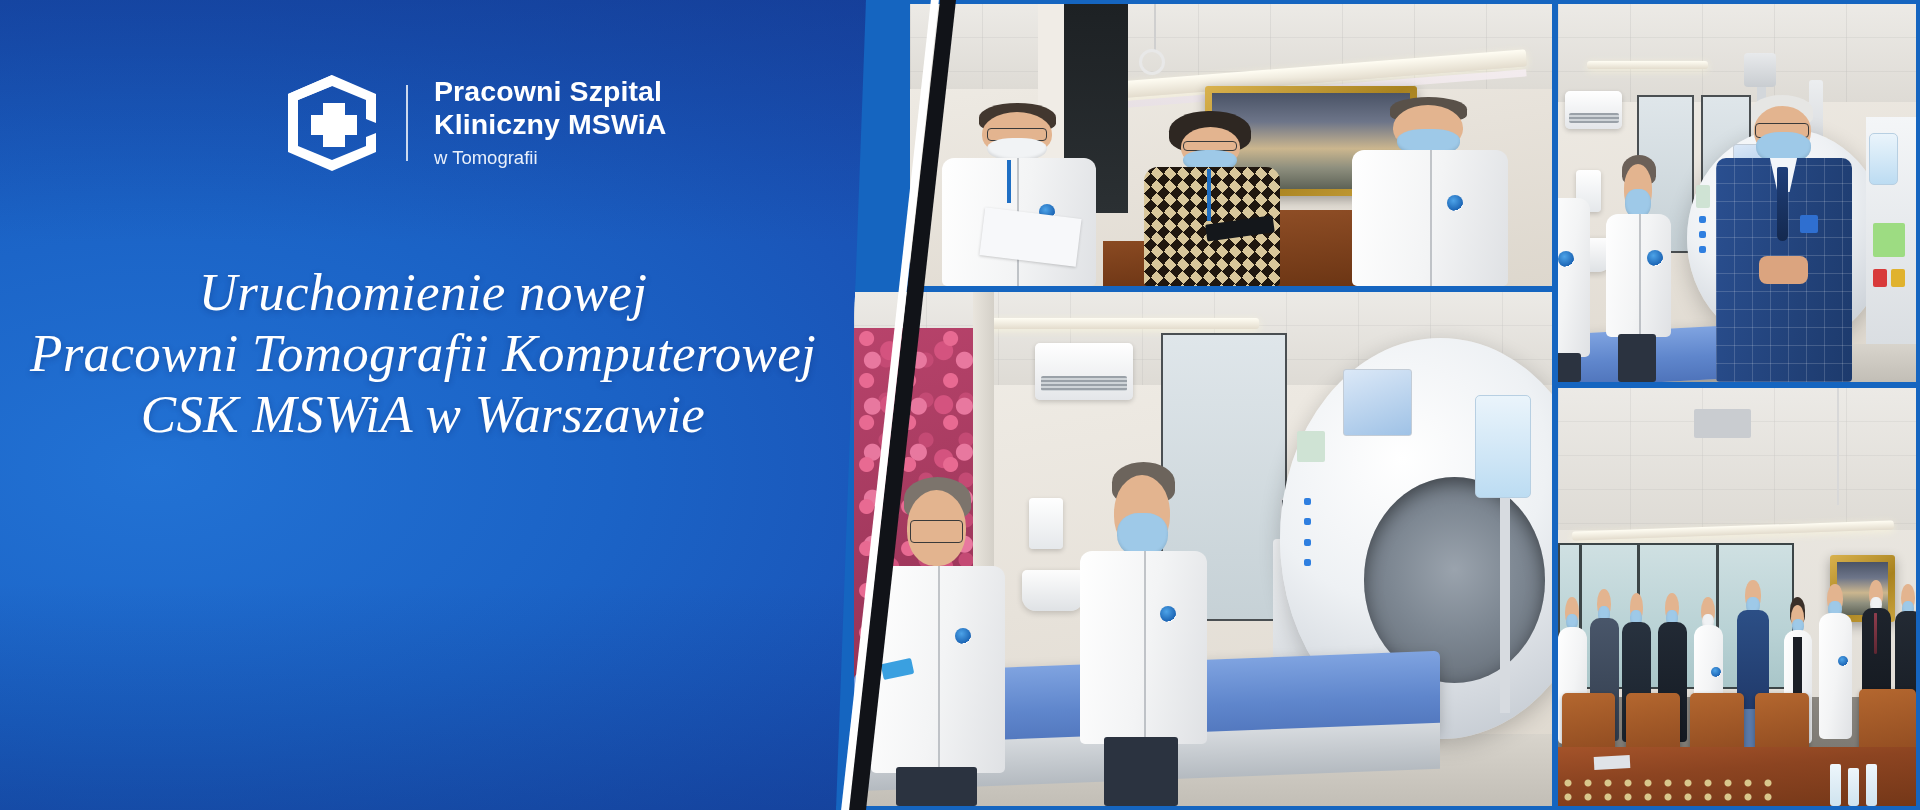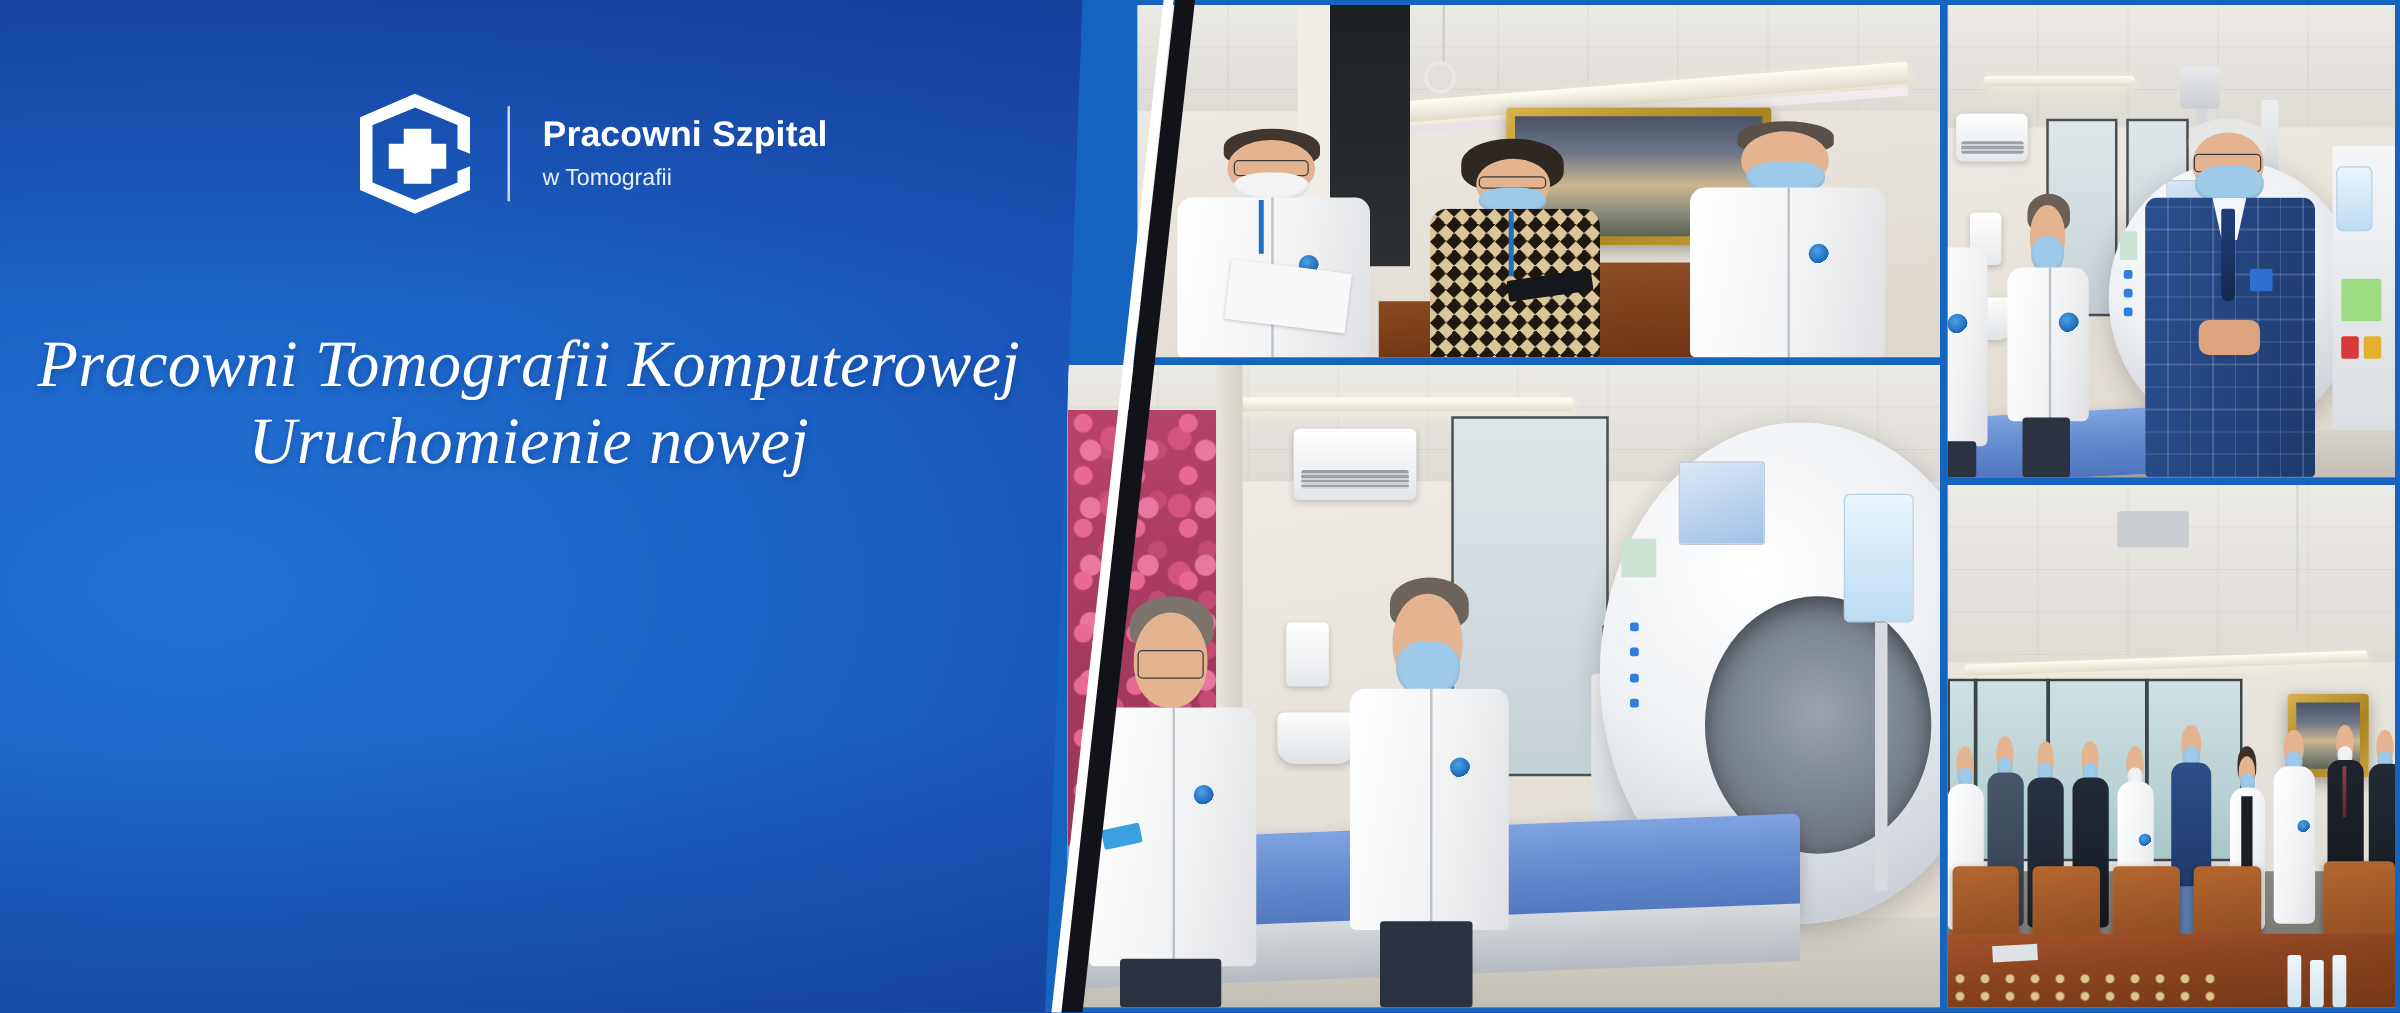--- a/index.html
+++ b/index.html
@@ -177,27 +177,29 @@
         <path fill="#ffffff" d="M48 2 L92 21 L92 50 L82 46 L82 27 L48 13 L14 27 L14 73 L48 87 L82 73 L82 64 L92 60 L92 79 L48 98 L4 79 L4 21 Z"></path>
 
         <path fill="#ffffff" d="M4 21 L48 2 L48 13 L14 27 Z"></path>
 
         <path fill="#ffffff" d="M39 30 L61 30 L61 42 L73 42 L73 62 L61 62 L61 74 L39 74 L39 62 L27 62 L27 42 L39 42 Z"></path>
       </svg>
     </div>
     <div class="logo-divider"></div>
     <div class="logo-text">
       <div class="logo-line1">Pracowni Szpital</div>
+      <div class="logo-line2">Kliniczny MSWiA</div>
       <div class="logo-line3">w Tomografii</div>
     </div>
   </div>
 
   <div class="headline">
+    <span class="hl">Uruchomienie nowej</span>
     <span class="hl">Pracowni Tomografii Komputerowej</span>
-    <span class="hl">Uruchomienie nowej</span>
+    <span class="hl">CSK MSWiA w Warszawie</span>
   </div>
 
   <div class="collage">
 
     <div class="photo" id="photo-top-left">
       <div class="ph-inner">
         <div class="wall"></div>
         <div class="ceiling" style="height:30%"></div>
         <div class="ceil-grid" style="height:30%;opacity:.5"></div>
 

